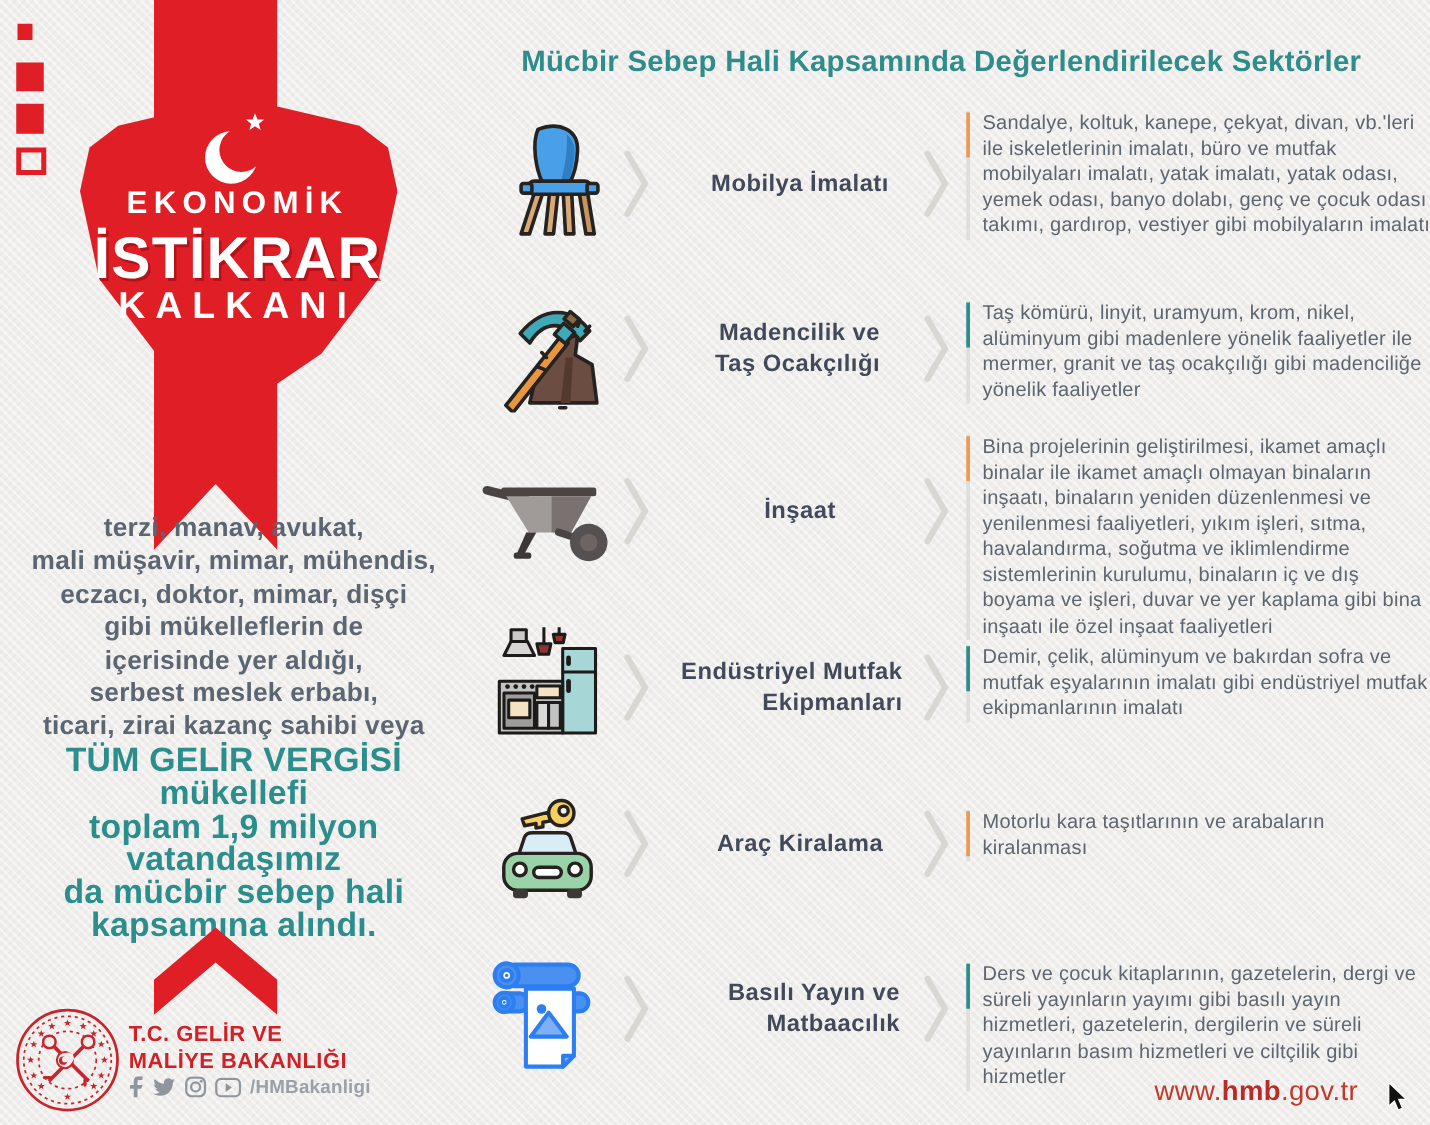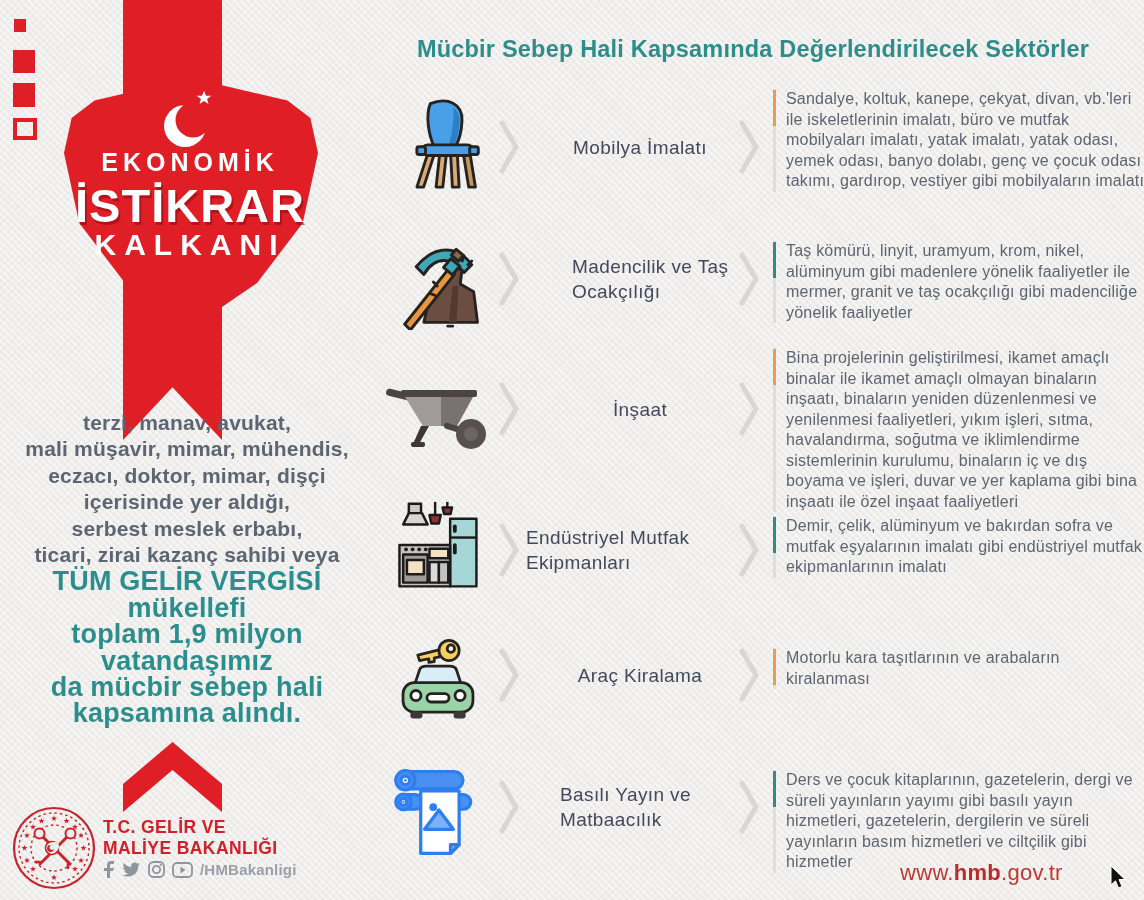--- a/index.html
+++ b/index.html
@@ -41,30 +41,30 @@
   .seal{position:absolute;left:12px;top:806px;}
   
   .title{
     position:absolute;left:372px;top:36px;width:762px;text-align:center;
     color:#2e8d8a;font-weight:bold;font-size:23.5px;letter-spacing:.2px;
   }
   .icon-box{position:absolute;}
   .chev{position:absolute;transform:translateY(-50%);}
   .sector-label{
     position:absolute;transform:translateY(-50%);left:525px;width:230px;
-    display:flex;align-items:center;justify-content:center;text-align:left;
-    color:#41495a;font-weight:normal;font-size:19px;line-height:25px;letter-spacing:.4px;
+    display:flex;align-items:center;justify-content:center;text-align:right;
+    color:#41495a;font-weight:bold;font-size:19px;line-height:25px;letter-spacing:.4px;
   }
   .desc{
     position:absolute;left:773px;width:362px;border-left:3px solid #dedfda;padding-left:10px;
     color:#5d6570;font-size:16px;line-height:20.5px;letter-spacing:.2px;font-weight:normal;
   }
   .accent-bar{position:absolute;left:-3px;top:1px;width:3px;height:36px;}
   .footer-url{
-    position:absolute;left:900px;top:860px;width:210px;text-align:left;
+    position:absolute;left:900px;top:860px;width:210px;text-align:center;
     color:#c0392f;font-size:22px;letter-spacing:.3px;
   }
   .footer-url b{font-weight:bold;color:#b92b28;}
   .cursor{position:absolute;left:1110px;top:866px;}
 </style>
 </head>
 <body>
 
 <div class="canvas">
 
@@ -81,20 +81,21 @@
     <circle cx="41" cy="34" r="17.5" fill="#e01e26"></circle>
   </svg>
   <div class="badge-word badge-w1">EKONOMİK</div>
   <div class="badge-word badge-w2">İSTİKRAR</div>
   <div class="badge-word badge-w3">KALKANI</div>
 
   <div class="intro">
     <div class="gline">terzi, manav, avukat,</div>
     <div class="gline">mali müşavir, mimar, mühendis,</div>
     <div class="gline">eczacı, doktor, mimar, dişçi</div>
+    <div class="gline">gibi mükelleflerin de</div>
     <div class="gline">içerisinde yer aldığı,</div>
     <div class="gline">serbest meslek erbabı,</div>
     <div class="gline">ticari, zirai kazanç sahibi veya</div>
     <div class="tline">TÜM GELİR VERGİSİ mükellefi</div>
     <div class="tline">toplam 1,9 milyon vatandaşımız</div>
     <div class="tline">da mücbir sebep hali</div>
     <div class="tline">kapsamına alındı.</div>
   </div>
 
   <div class="chevron-band"></div>
@@ -203,21 +204,21 @@
       <line x1="44" y1="50" x2="40" y2="46"></line>
       <line x1="42" y1="60" x2="37" y2="58"></line>
       <line x1="70" y1="24" x2="72" y2="19"></line>
       <line x1="76" y1="28" x2="80" y2="24"></line>
       <line x1="55" y1="92" x2="60" y2="92"></line>
     </g>
   </svg>
   <svg class="chev" style="left:498px;top:279px" width="22" height="60" viewBox="0 0 22 60">
     <polyline points="4,6 18,30 4,54" fill="none" stroke="#d8d8d3" stroke-width="5" stroke-linecap="round"></polyline>
   </svg>
-  <div class="sector-label" style="top:279px;left:572px;width:160px;">Madencilik ve Taş Ocakçılığı</div>
+  <div class="sector-label" style="top:279px;left:544px;width:160px;">Madencilik ve Taş Ocakçılığı</div>
   <svg class="chev" style="left:738px;top:279px" width="22" height="60" viewBox="0 0 22 60">
     <polyline points="4,6 18,30 4,54" fill="none" stroke="#d8d8d3" stroke-width="5" stroke-linecap="round"></polyline>
   </svg>
   <div class="desc" style="top:241px">
     <span class="accent-bar" style="background: rgb(43, 142, 140);"></span>
     <span>Taş kömürü, linyit, uramyum, krom, nikel, alüminyum gibi madenlere yönelik faaliyetler ile mermer, granit ve taş ocakçılığı gibi madenciliğe yönelik faaliyetler</span>
   </div>
 
   <svg class="icon-box" style="left:383px;top:370px" width="118" height="84" viewBox="0 0 118 84">
     <rect x="4" y="18" width="40" height="7" rx="3.5" fill="#4a4543" transform="rotate(14 4 18)"></rect>
@@ -262,21 +263,21 @@
       <rect x="52" y="66" width="10" height="22" fill="#c2c2c2"></rect>
       <circle cx="17" cy="52.5" r="2" fill="#1d1b19" stroke="none"></circle>
       <circle cx="24" cy="52.5" r="2" fill="#1d1b19" stroke="none"></circle>
       <circle cx="31" cy="52.5" r="2" fill="#1d1b19" stroke="none"></circle>
       <circle cx="38" cy="52.5" r="2" fill="#1d1b19" stroke="none"></circle>
     </g>
   </svg>
   <svg class="chev" style="left:498px;top:550px" width="22" height="60" viewBox="0 0 22 60">
     <polyline points="4,6 18,30 4,54" fill="none" stroke="#d8d8d3" stroke-width="5" stroke-linecap="round"></polyline>
   </svg>
-  <div class="sector-label" style="top:550px;left:526px;width:220px;">Endüstriyel Mutfak Ekipmanları</div>
+  <div class="sector-label" style="top:550px;left:502px;width:220px;">Endüstriyel Mutfak Ekipmanları</div>
   <svg class="chev" style="left:738px;top:550px" width="22" height="60" viewBox="0 0 22 60">
     <polyline points="4,6 18,30 4,54" fill="none" stroke="#d8d8d3" stroke-width="5" stroke-linecap="round"></polyline>
   </svg>
   <div class="desc" style="top:516px">
     <span class="accent-bar" style="background: rgb(43, 142, 140);"></span>
     <span>Demir, çelik, alüminyum ve bakırdan sofra ve mutfak eşyalarının imalatı gibi endüstriyel mutfak ekipmanlarının imalatı</span>
   </div>
 
   <svg class="icon-box" style="left:392px;top:633px" width="92" height="92" viewBox="0 0 100 100">
     <g stroke="#25221f" stroke-width="3" stroke-linejoin="round" stroke-linecap="round">

